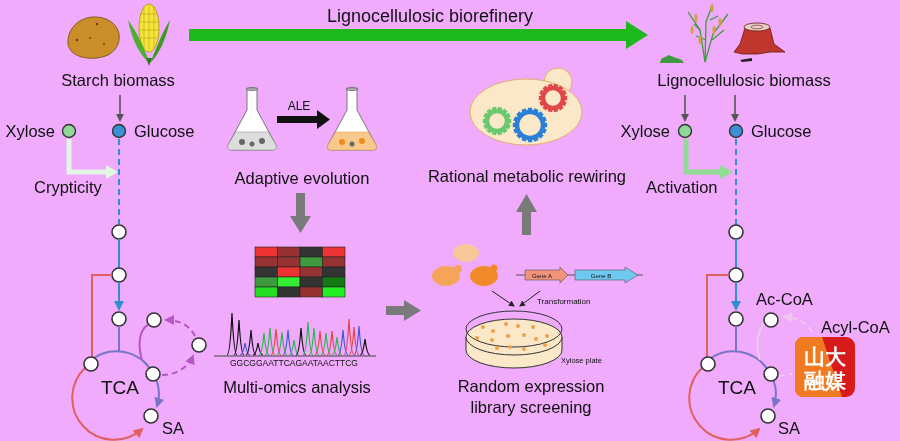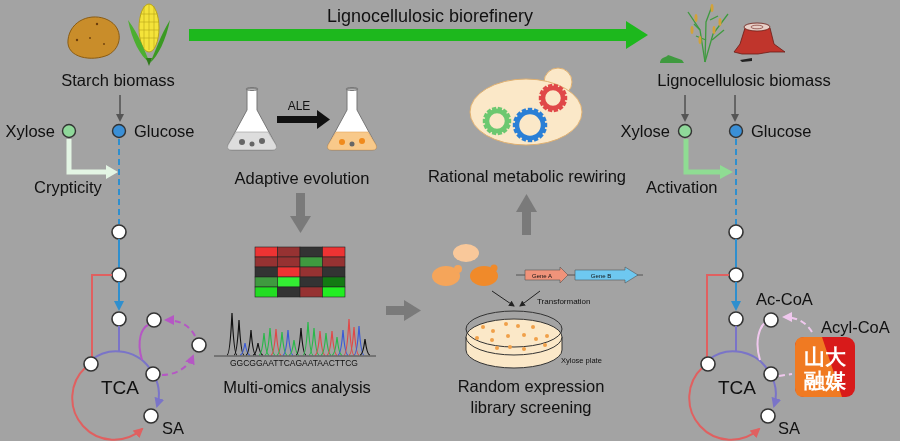--- a/index.html
+++ b/index.html
@@ -1,16 +1,16 @@
 <!DOCTYPE html>
 <html><head>
 <meta charset="utf-8">
 <style>
   html, body { margin: 0; padding: 0; background: #ffffff; }
-  #canvas { position: relative; width: 900px; height: 441px; overflow: hidden; background: #a3a3a3; }
+  #canvas { position: relative; width: 900px; height: 441px; overflow: hidden; background: #f0abfc; }
   svg { position: absolute; left: 0; top: 0; }
   text { font-family: "Liberation Sans", sans-serif; fill: #111; }
   .lbl { font-size: 16.5px; }
   .lbl-sm { font-size: 9px; }
   .lbl-xs { font-size: 6px; }
   .node { fill: #ffffff; stroke: #333; stroke-width: 1.6; }
 </style>
 </head>
 <body>
 

